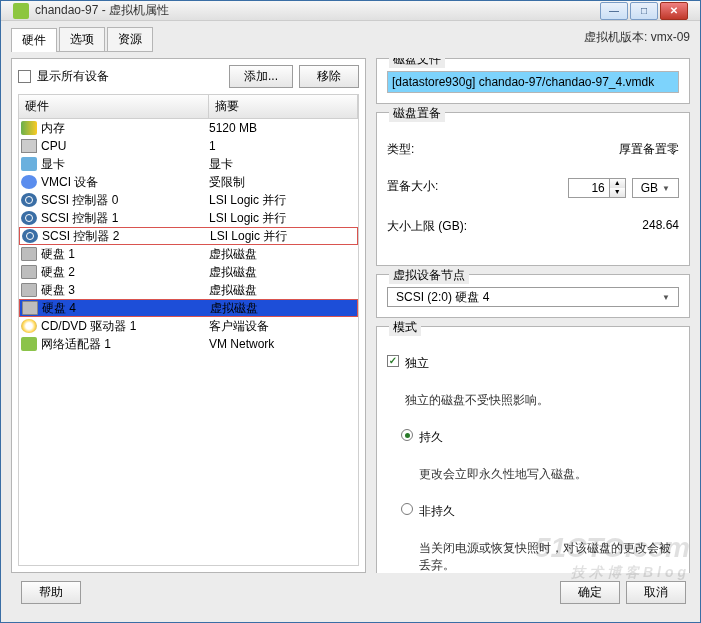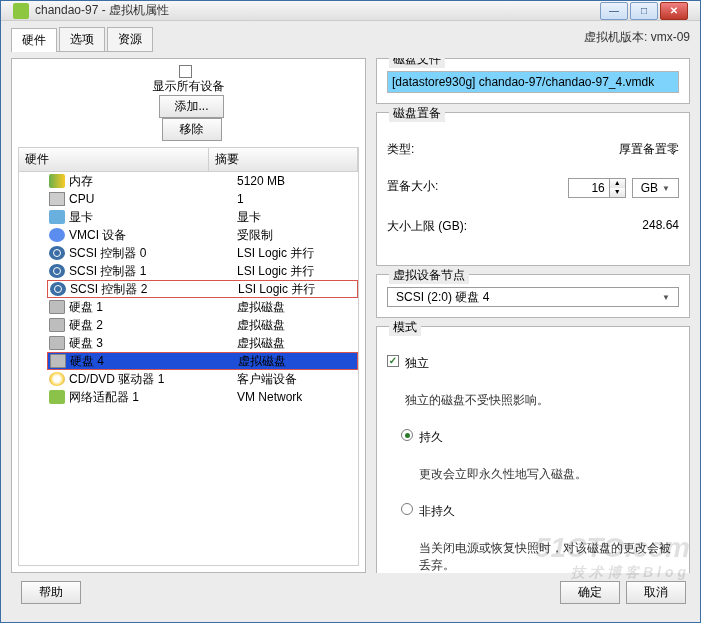--- a/index.html
+++ b/index.html
@@ -12,29 +12,29 @@
 .winbtn { width: 28px; height: 18px; border: 1px solid #7a9cc6; background: linear-gradient(#eaf1fb, #cbdff5); border-radius: 2px; display: flex; align-items: center; justify-content: center; font-size: 10px; color: #2a4d7a; }
 .winbtn.close { background: linear-gradient(#f08080, #c0392b); border-color: #a03020; color: #fff; font-weight: bold; }
 .content { padding: 6px 10px 10px; height: calc(100% - 28px); display: flex; flex-direction: column; }
 .toprow { display: flex; justify-content: space-between; align-items: flex-start; }
 .tabs { display: flex; gap: 2px; border-bottom: 1px solid #b5b5b5; margin-bottom: 6px; }
 .tab { padding: 3px 10px; border: 1px solid #b5b5b5; border-bottom: none; background: #f4f4f4; font-size: 12px; }
 .tab.active { background: #fff; position: relative; top: 1px; }
 .vmver { font-size: 12px; color: #333; margin-top: 2px; }
 .main { flex: 1; display: flex; gap: 10px; min-height: 0; }
 .leftpanel { width: 355px; border: 1px solid #b5b5b5; background: #fff; padding: 6px; display: flex; flex-direction: column; }
-.toolbar { display: flex; align-items: center; margin-bottom: 6px; flex-direction: column; }
+.toolbar { display: flex; align-items: center; margin-bottom: 6px; }
 .toolbar .chk { width: 13px; height: 13px; border: 1px solid #7a7a7a; margin-right: 6px; background: #fff; display: inline-block; }
 .toolbar .spacer { flex: 1; }
 .btn { border: 1px solid #9c9c9c; background: linear-gradient(#fdfdfd, #e6e6e6); padding: 2px 14px; font-size: 12px; margin-left: 6px; min-width: 60px; text-align: center; }
 .listhdr { display: flex; background: linear-gradient(#fdfdfd, #e6e6e6); border: 1px solid #cfcfcf; font-size: 12px; }
 .listhdr > div { padding: 3px 6px; border-right: 1px solid #cfcfcf; }
 .col-hw { width: 190px; }
 .col-sum { flex: 1; }
-.listbody { flex: 1; border: 1px solid #cfcfcf; border-top: none; overflow: auto; position: relative; padding-left: 28px; }
+.listbody { flex: 1; border: 1px solid #cfcfcf; border-top: none; overflow: auto; position: relative; }
 .row { display: flex; align-items: center; height: 18px; font-size: 12px; padding-left: 2px; }
 .row .ic { width: 16px; height: 14px; margin-right: 4px; display: inline-flex; align-items: center; justify-content: center; font-size: 10px; }
 .row .hwname { width: 168px; white-space: nowrap; overflow: hidden; }
 .row .hwsum { flex: 1; white-space: nowrap; overflow: hidden; }
 .row.selected { background: #1d4ed8; border: 1px solid #7daed4; }
 .row.marked { border: 1px solid #d9534f; }
 .ic-mem { background: linear-gradient(90deg,#6ab04c,#f9ca24); border-radius: 2px; }
 .ic-cpu { background: #ccc; border: 1px solid #888; }
 .ic-disp { background: #6ab0de; border-radius: 2px; }
 .ic-vmci { background: #5a8dee; border-radius: 50%; width: 12px; height: 12px; }

